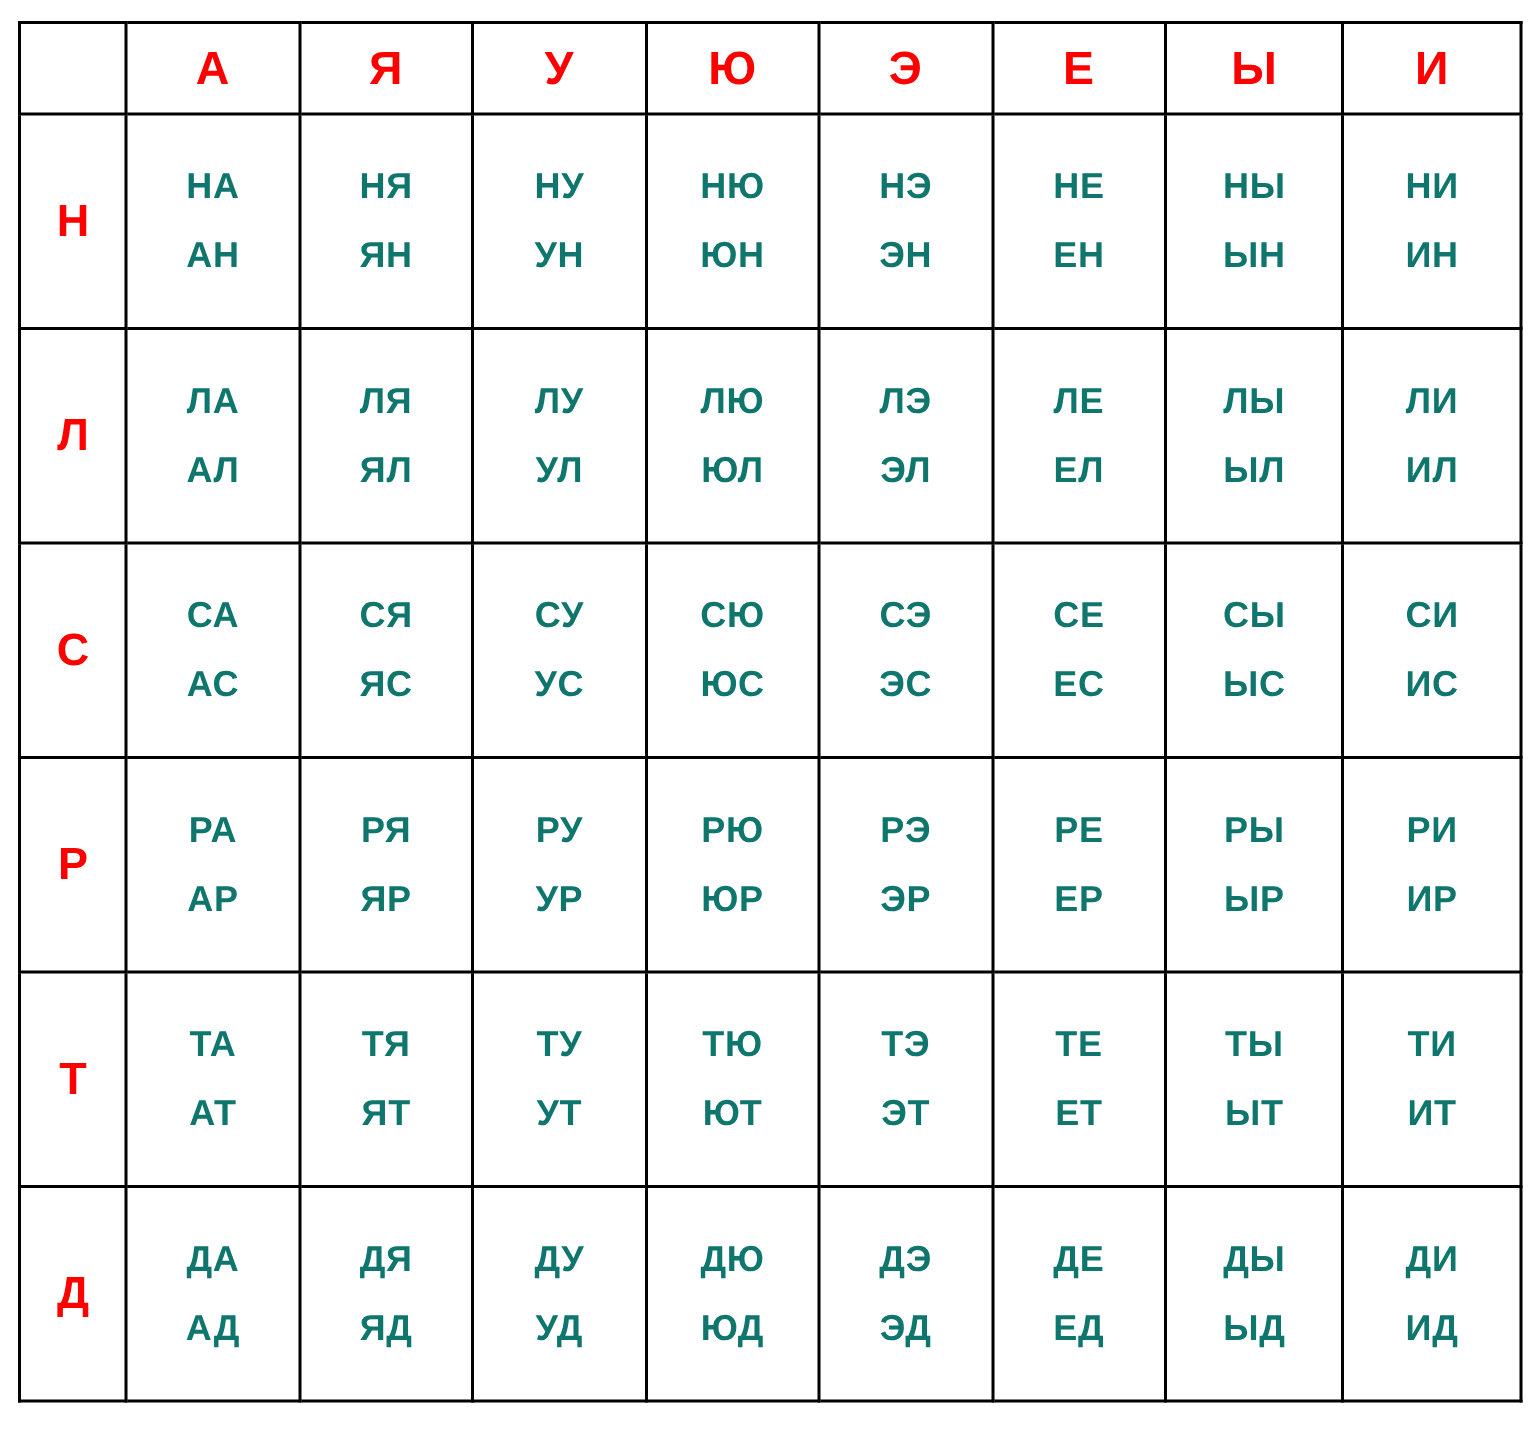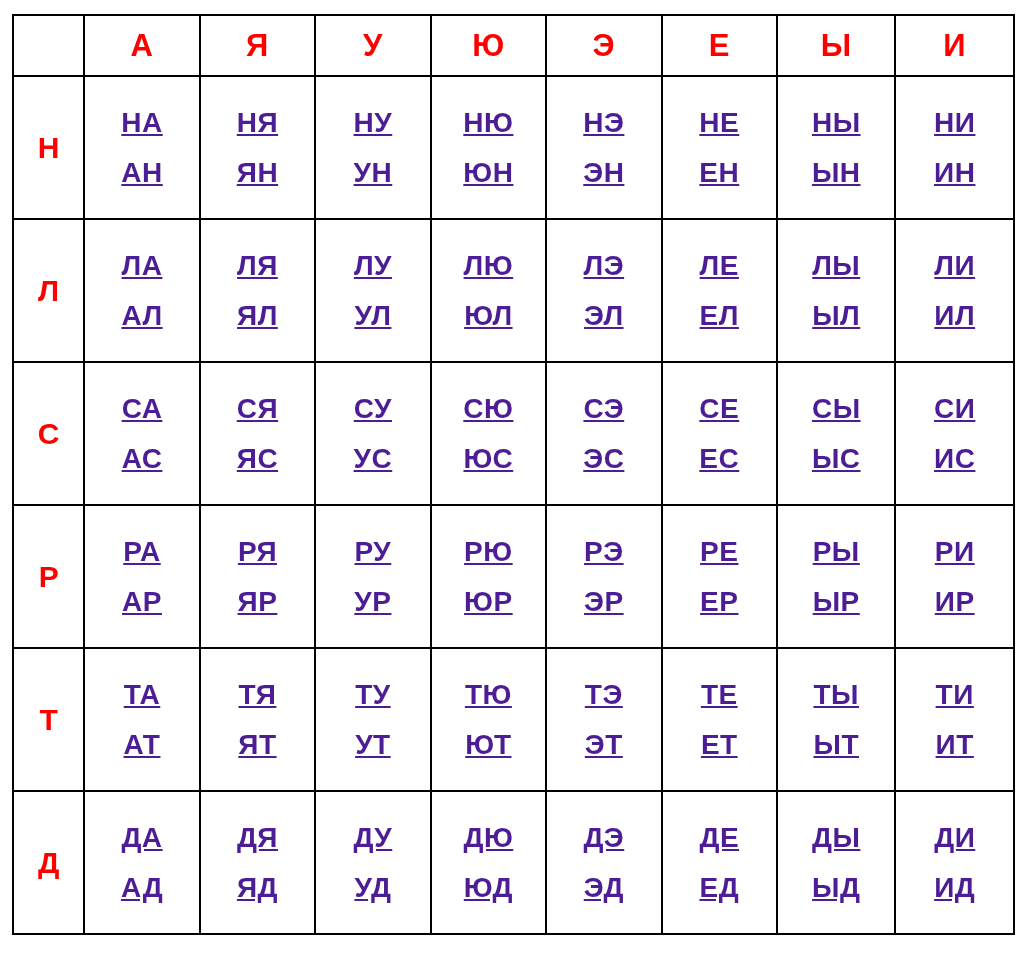--- a/index.html
+++ b/index.html
@@ -62,25 +62,24 @@
   tr.data-row { height: 143px; }
 
   .row-label {
     color: #ff0000;
     font-size: 30px;
     font-weight: bold;
     line-height: 1;
   }
 
   .syl-cell {
-    color: #4c1d95;
-    font-size: 28px;
+    color: #0f766e;
+    font-size: 24px;
     font-weight: bold;
     line-height: 1;
-    text-decoration: underline;
   }
 
   .syl-stack {
     display: flex;
     flex-direction: column;
     align-items: center;
     justify-content: center;
     gap: 22px;
   }
 

